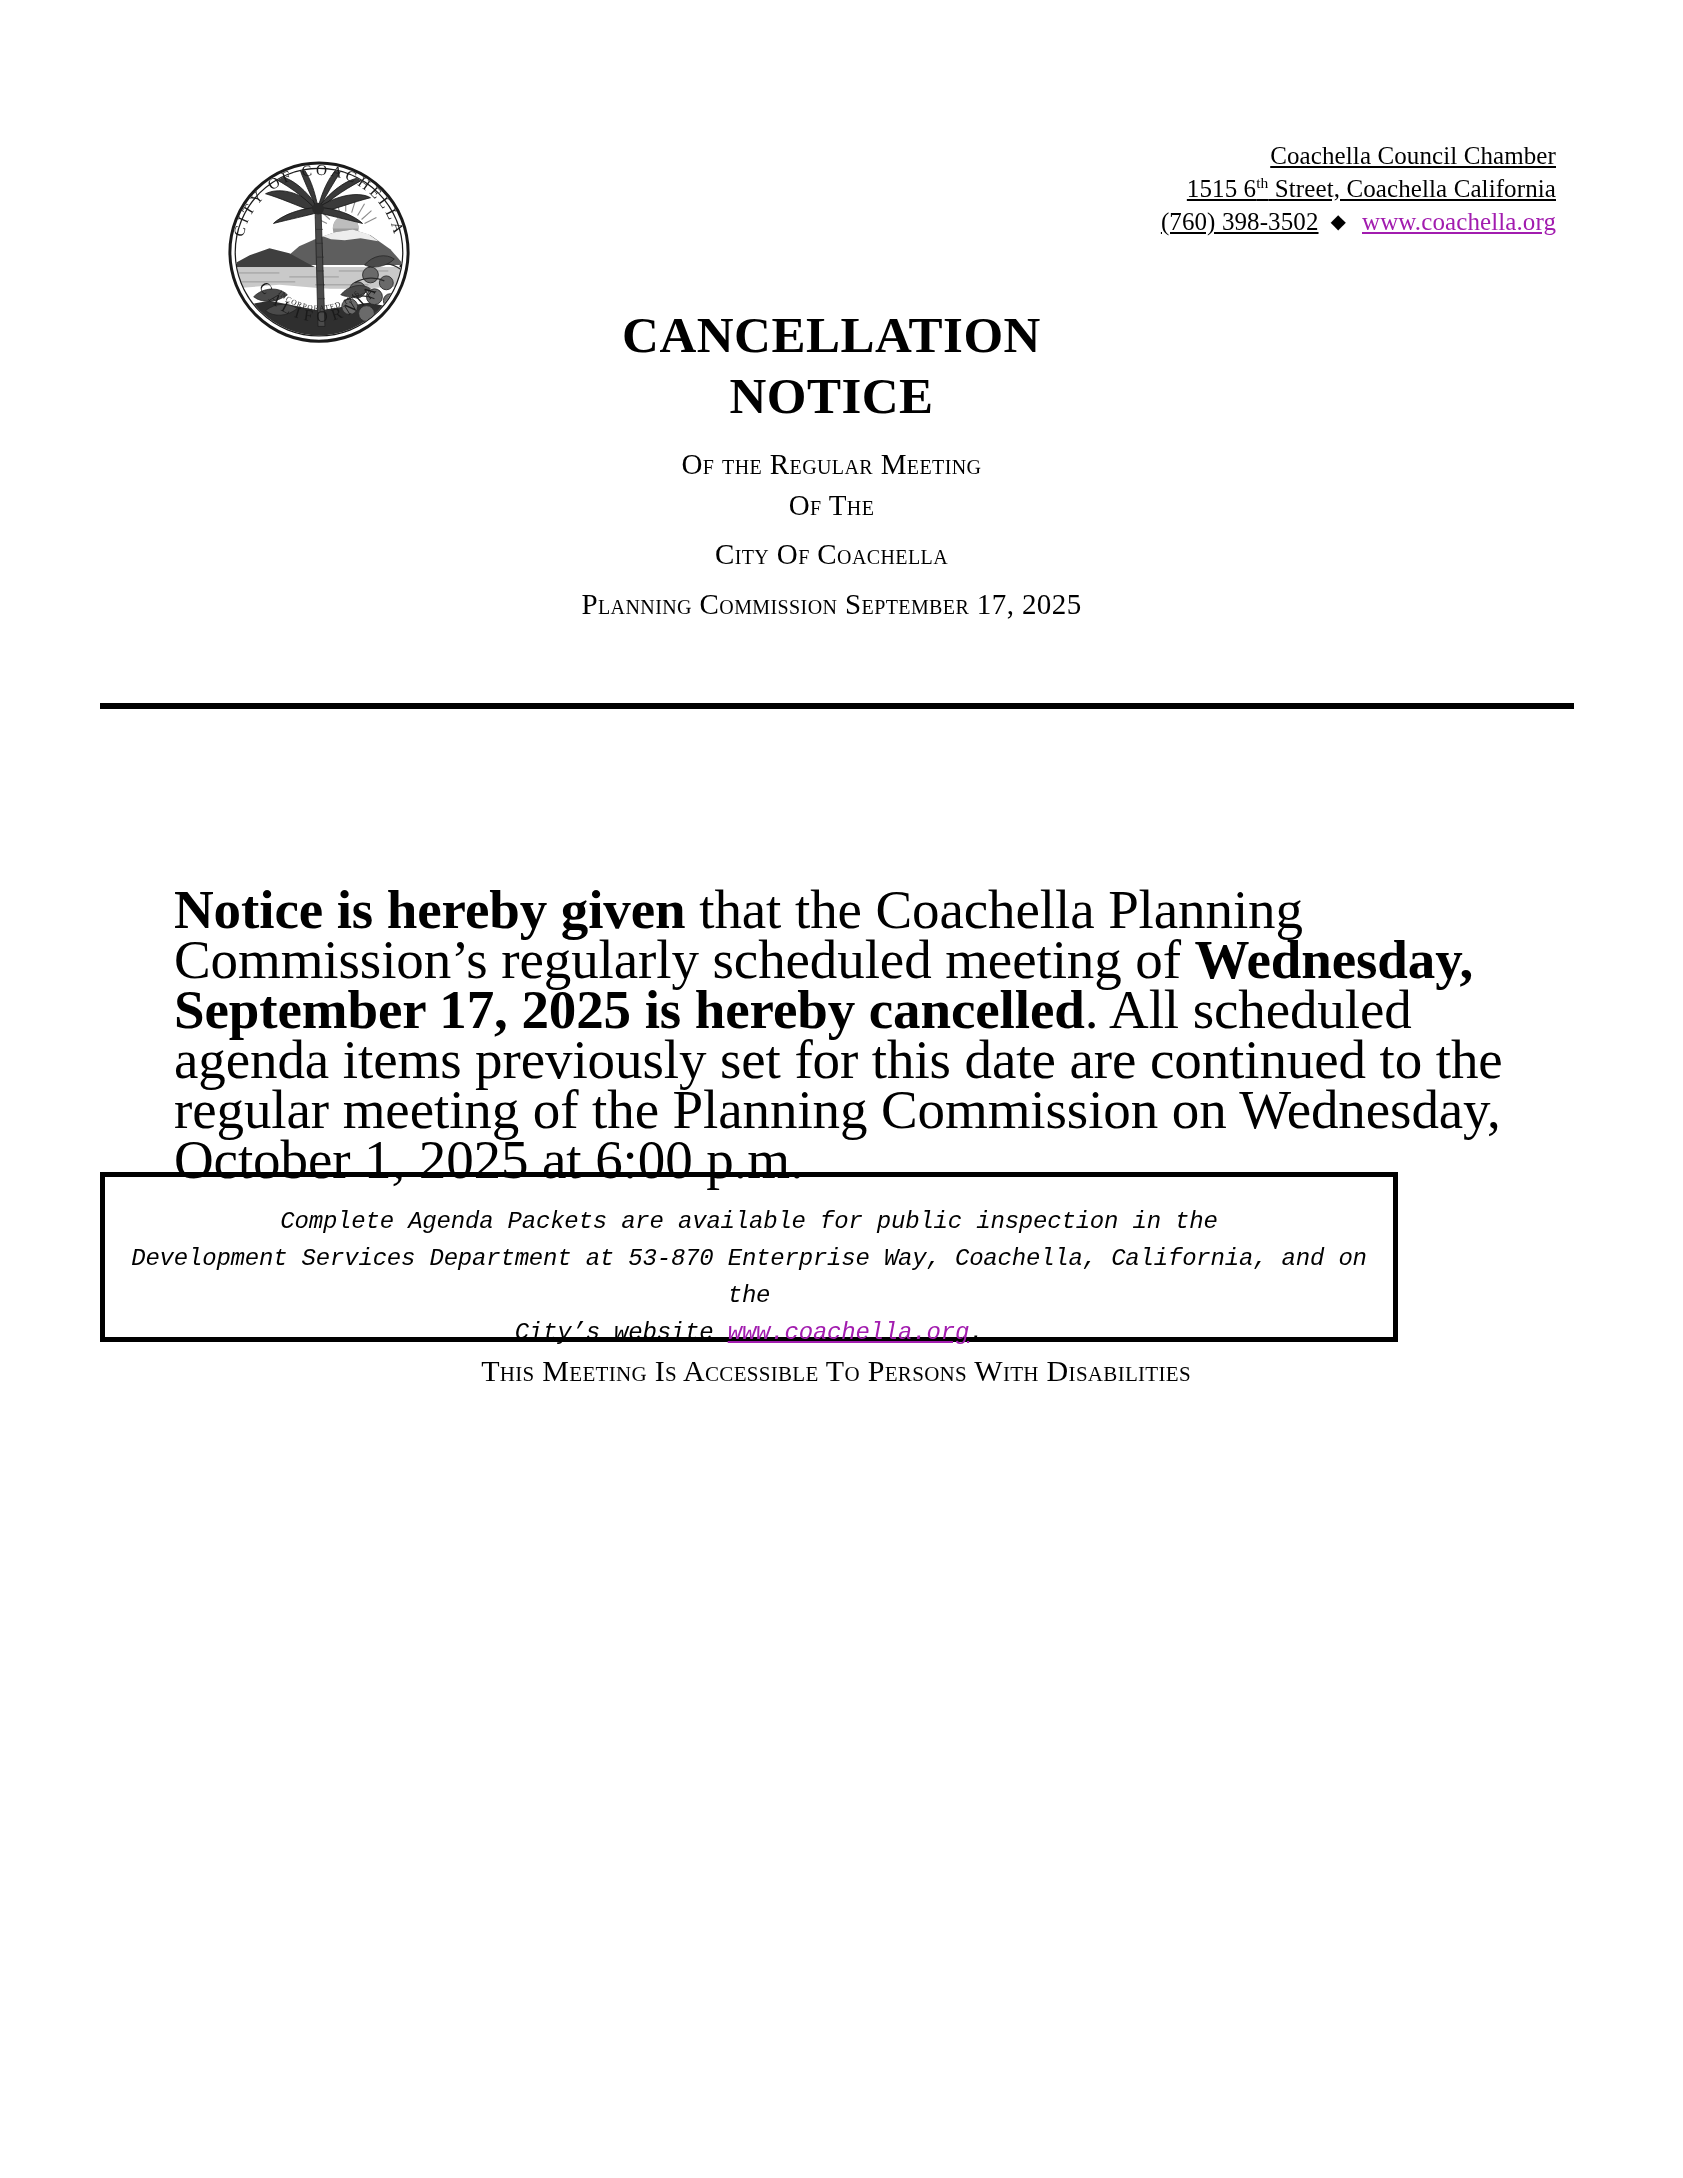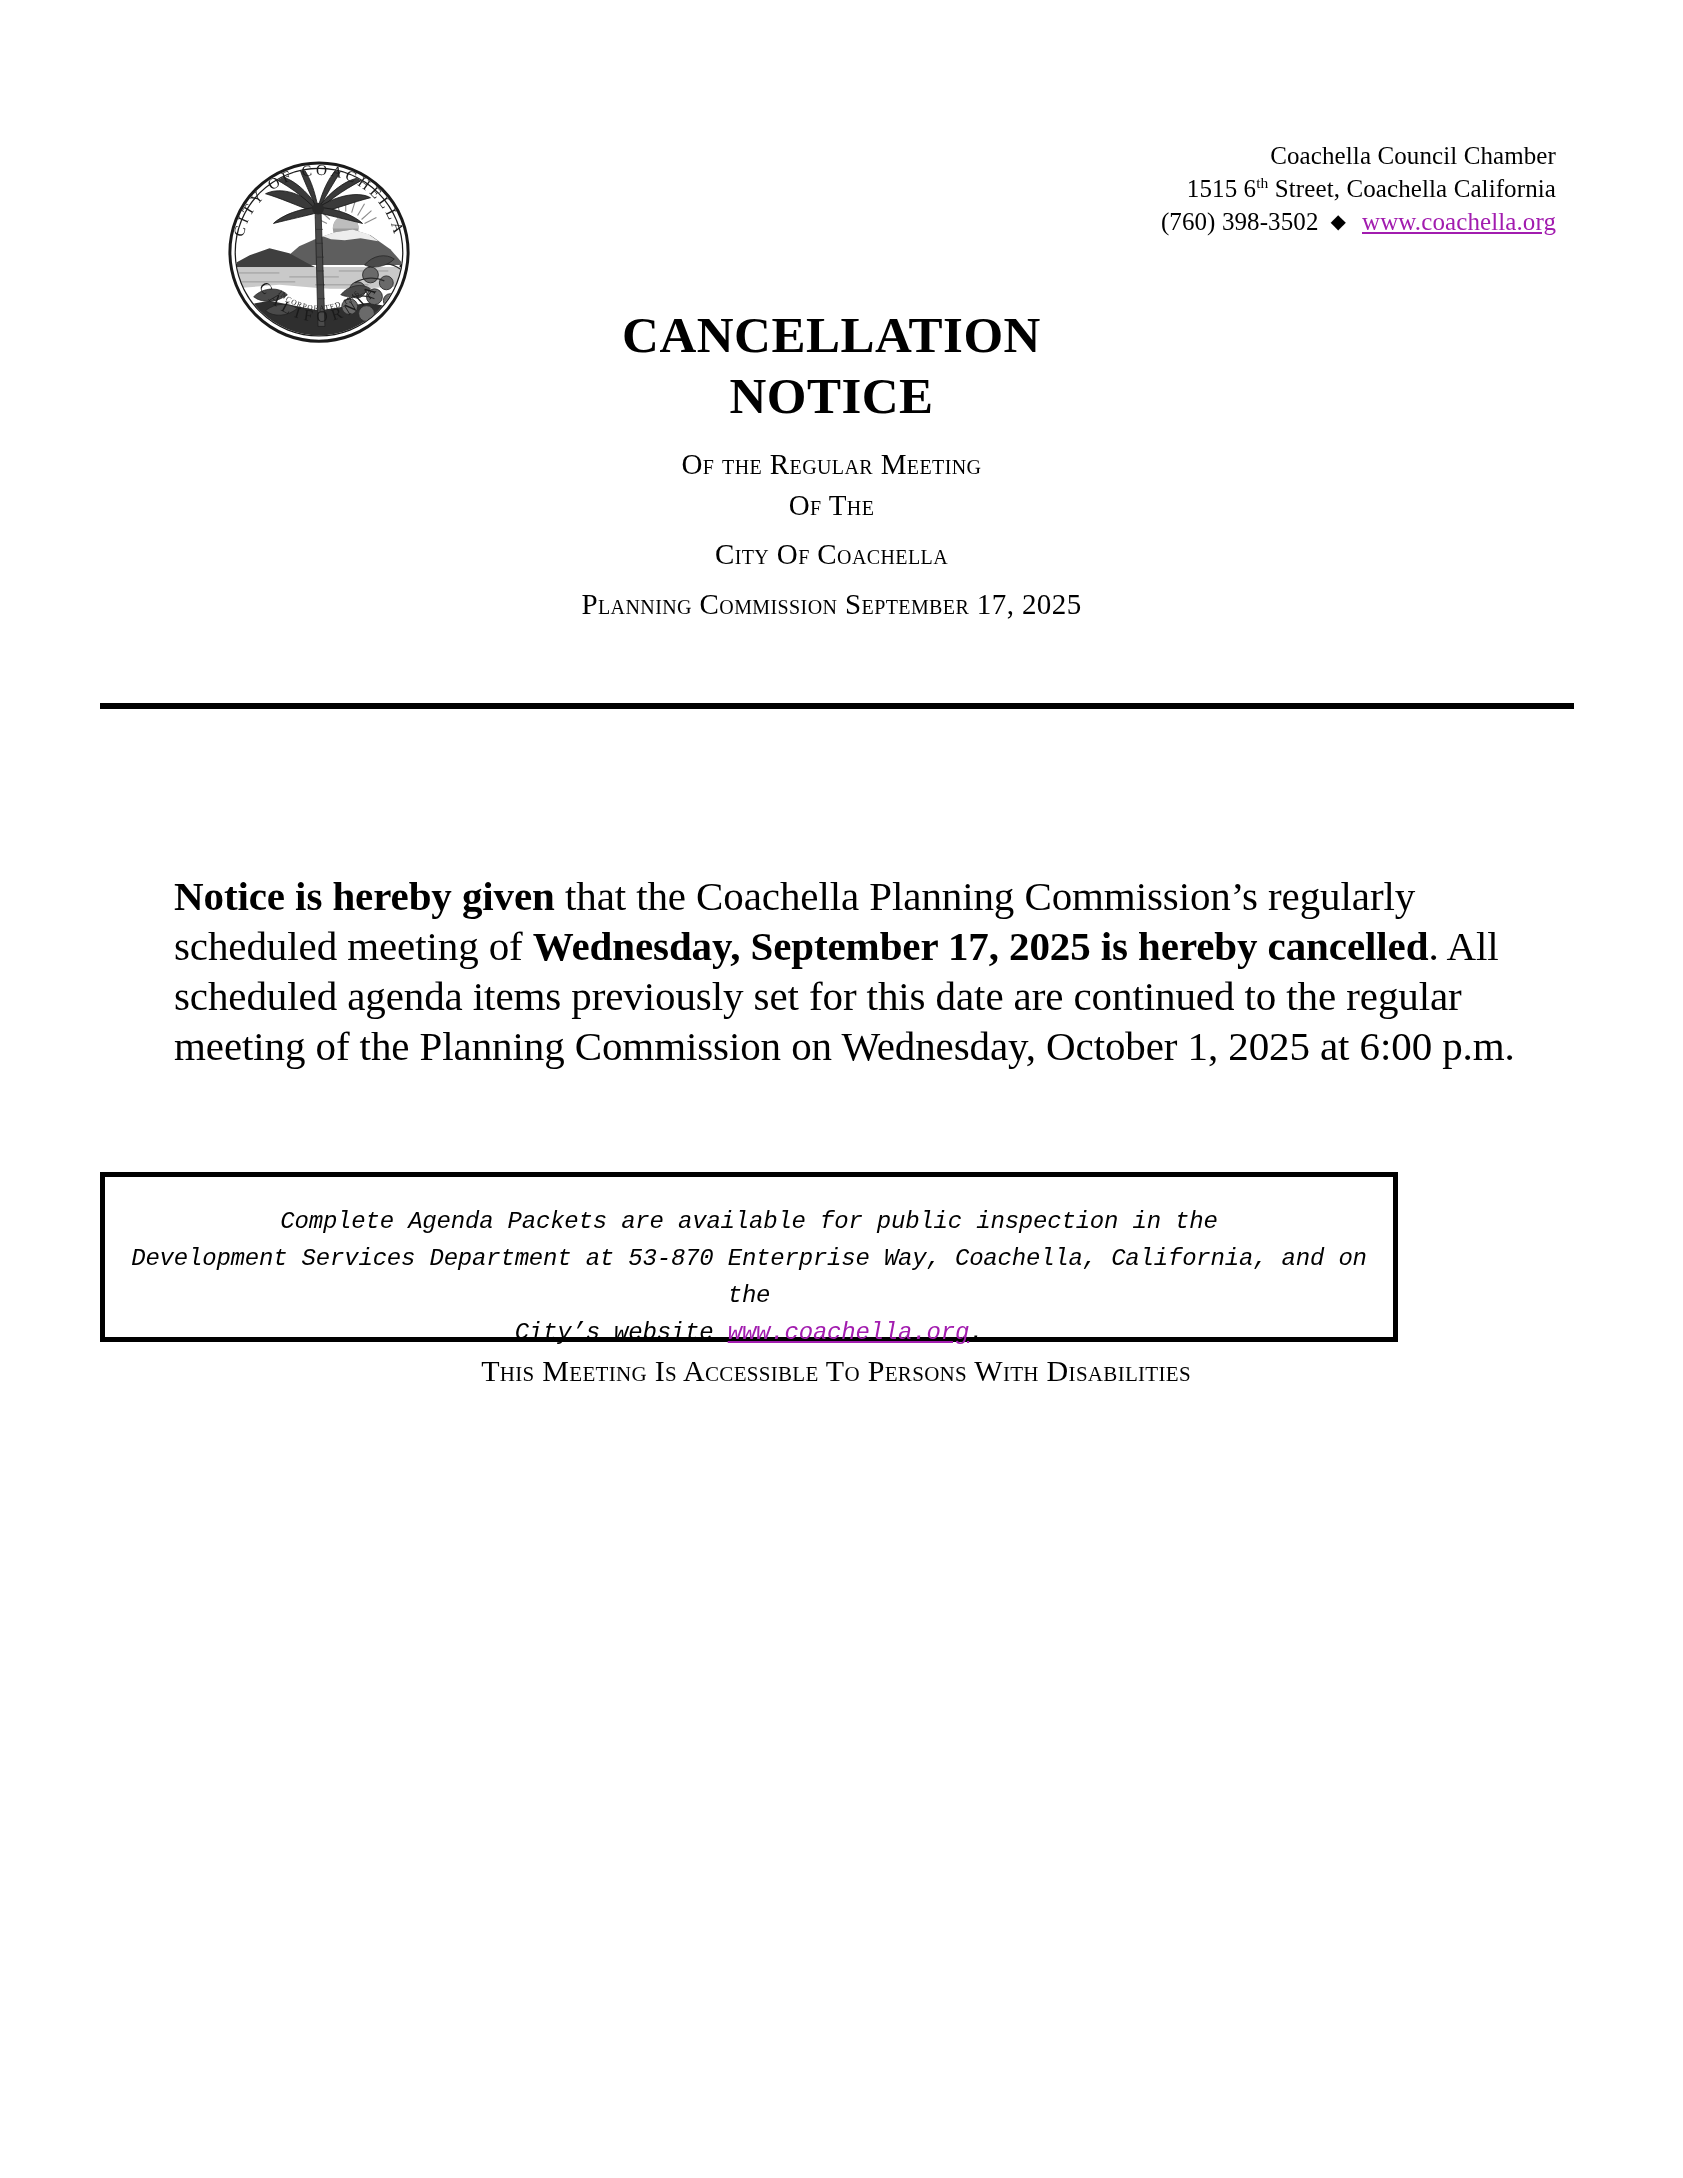--- a/index.html
+++ b/index.html
@@ -36,21 +36,21 @@
   .contact {
     position: absolute;
     right: 127px;
     top: 139px;
     width: 614px;
     text-align: right;
     font-size: 25px;
     line-height: 33px;
     letter-spacing: 0.1px;
   }
-  .contact .line { white-space: nowrap; }
+  .contact .line { white-space: nowrap; text-decoration: underline; }
   .contact sup {
     font-size: 0.62em;
     vertical-align: super;
     line-height: 0;
   }
   .diamond-sep {
     display: inline-block;
     margin: 0 16px 0 12px;
     font-size: 20px;
     vertical-align: 2px;
@@ -97,21 +97,21 @@
     height: 6px;
     background: #000000;
   }
 
   
   .body-text {
     position: absolute;
     left: 174px;
     top: 830px;
     width: 1398px;
-    font-size: 41px;
+    font-size: 55px;
     line-height: 50px;
     text-align: left;
     letter-spacing: -0.1px;
   }
   .body-text b { font-weight: bold; }
 
   
   .noticebox {
     position: absolute;
     left: 100px;

